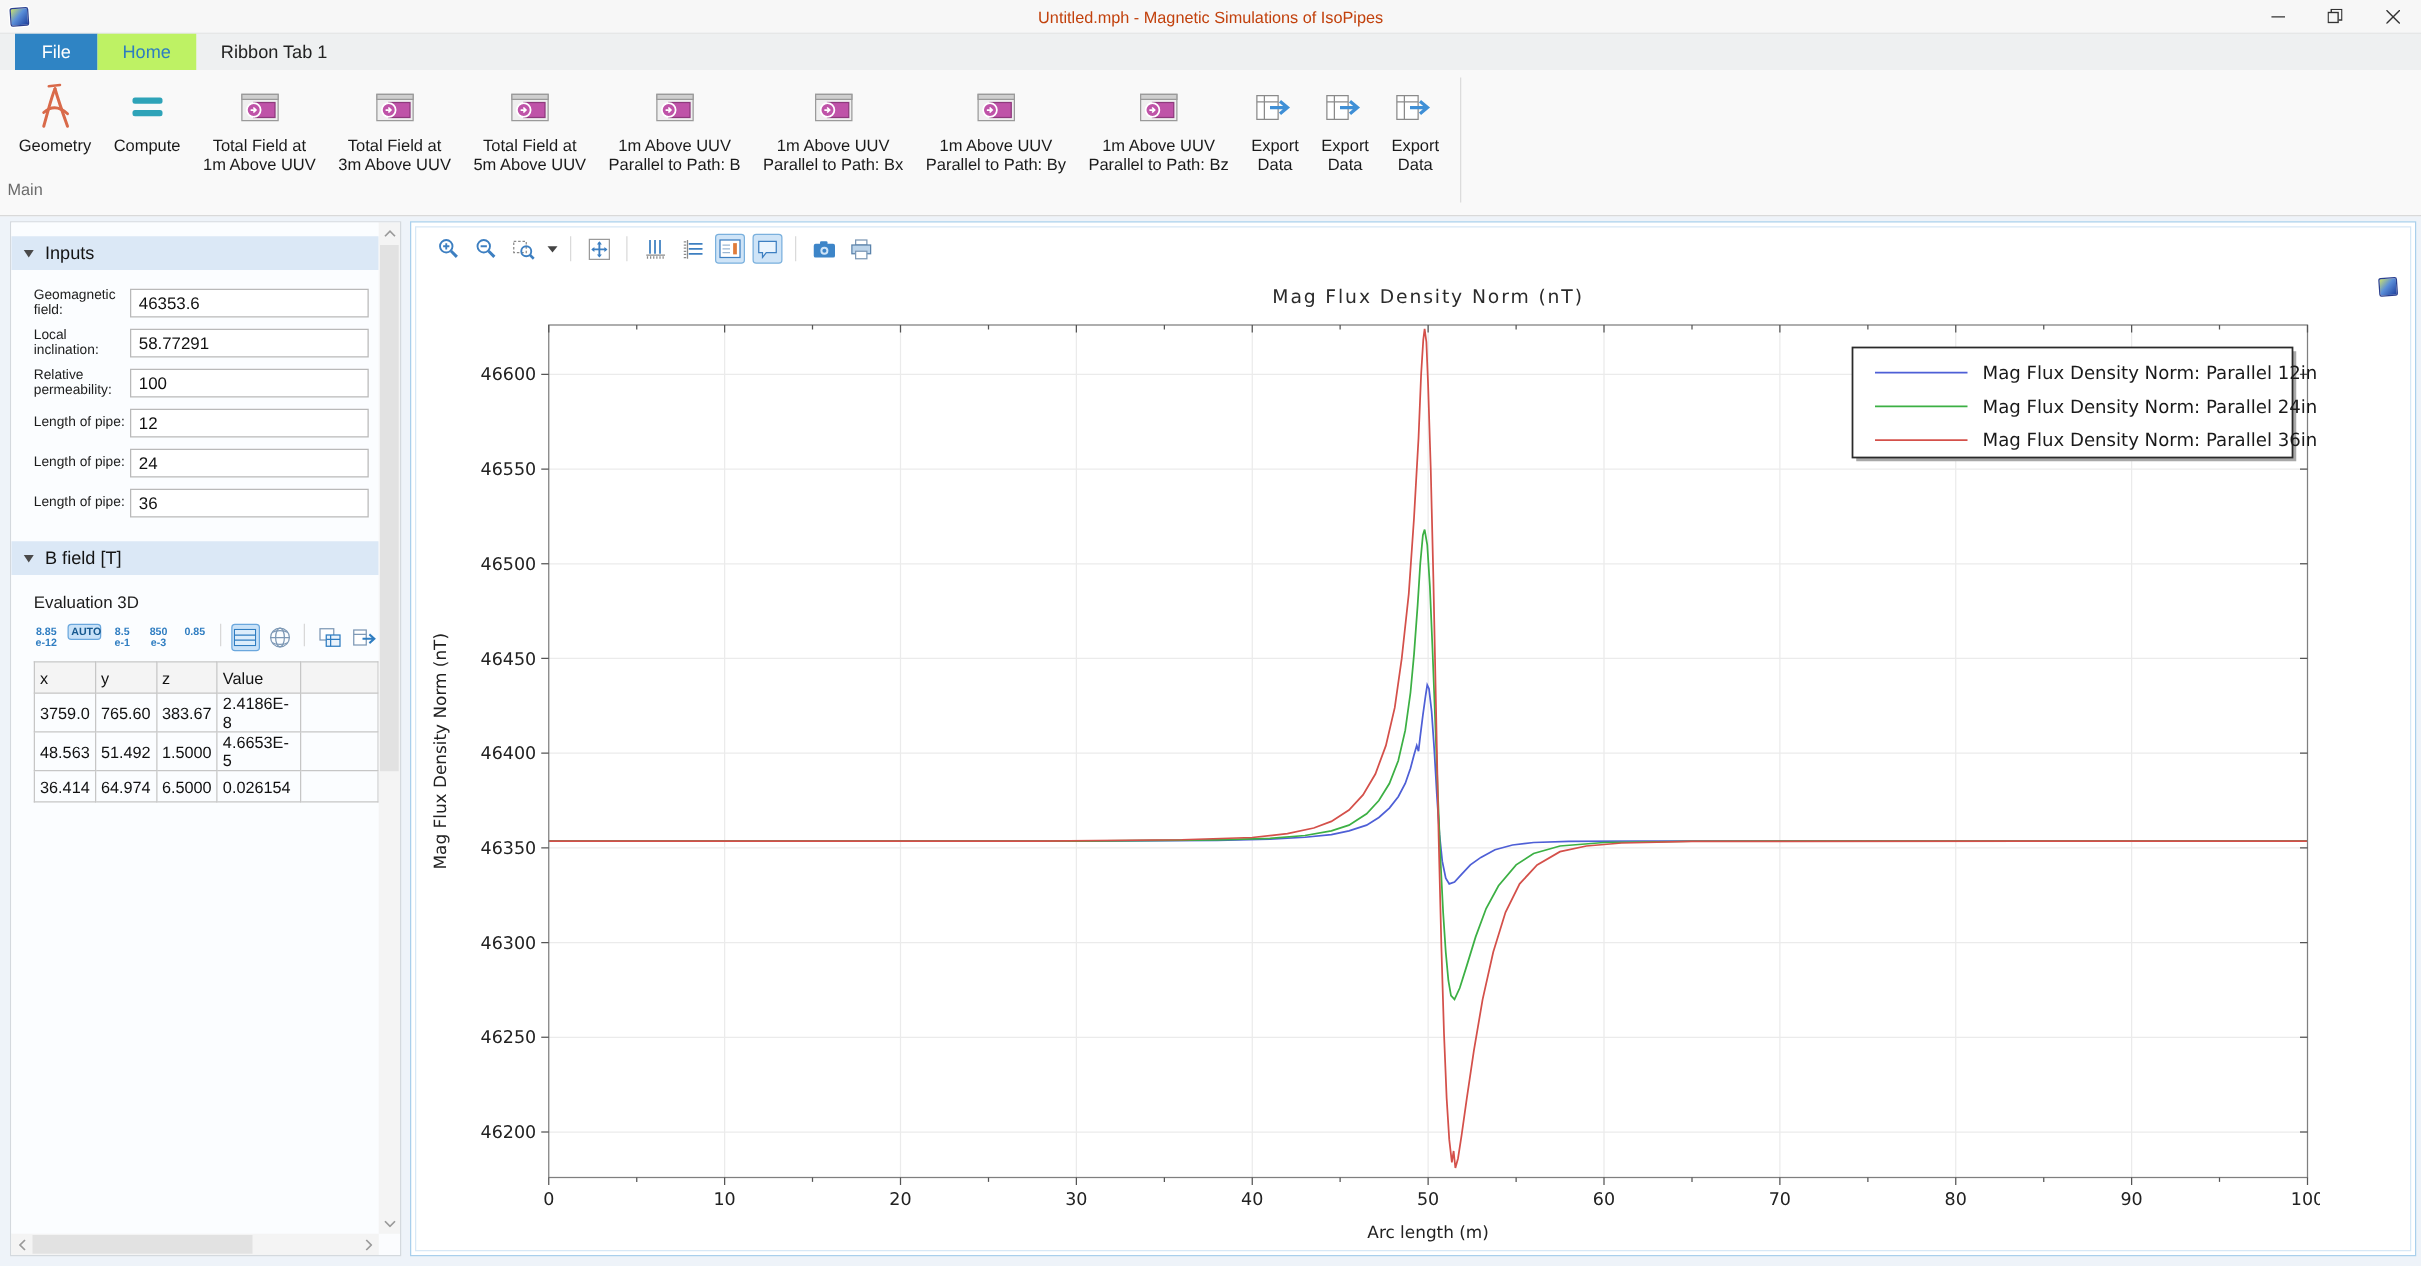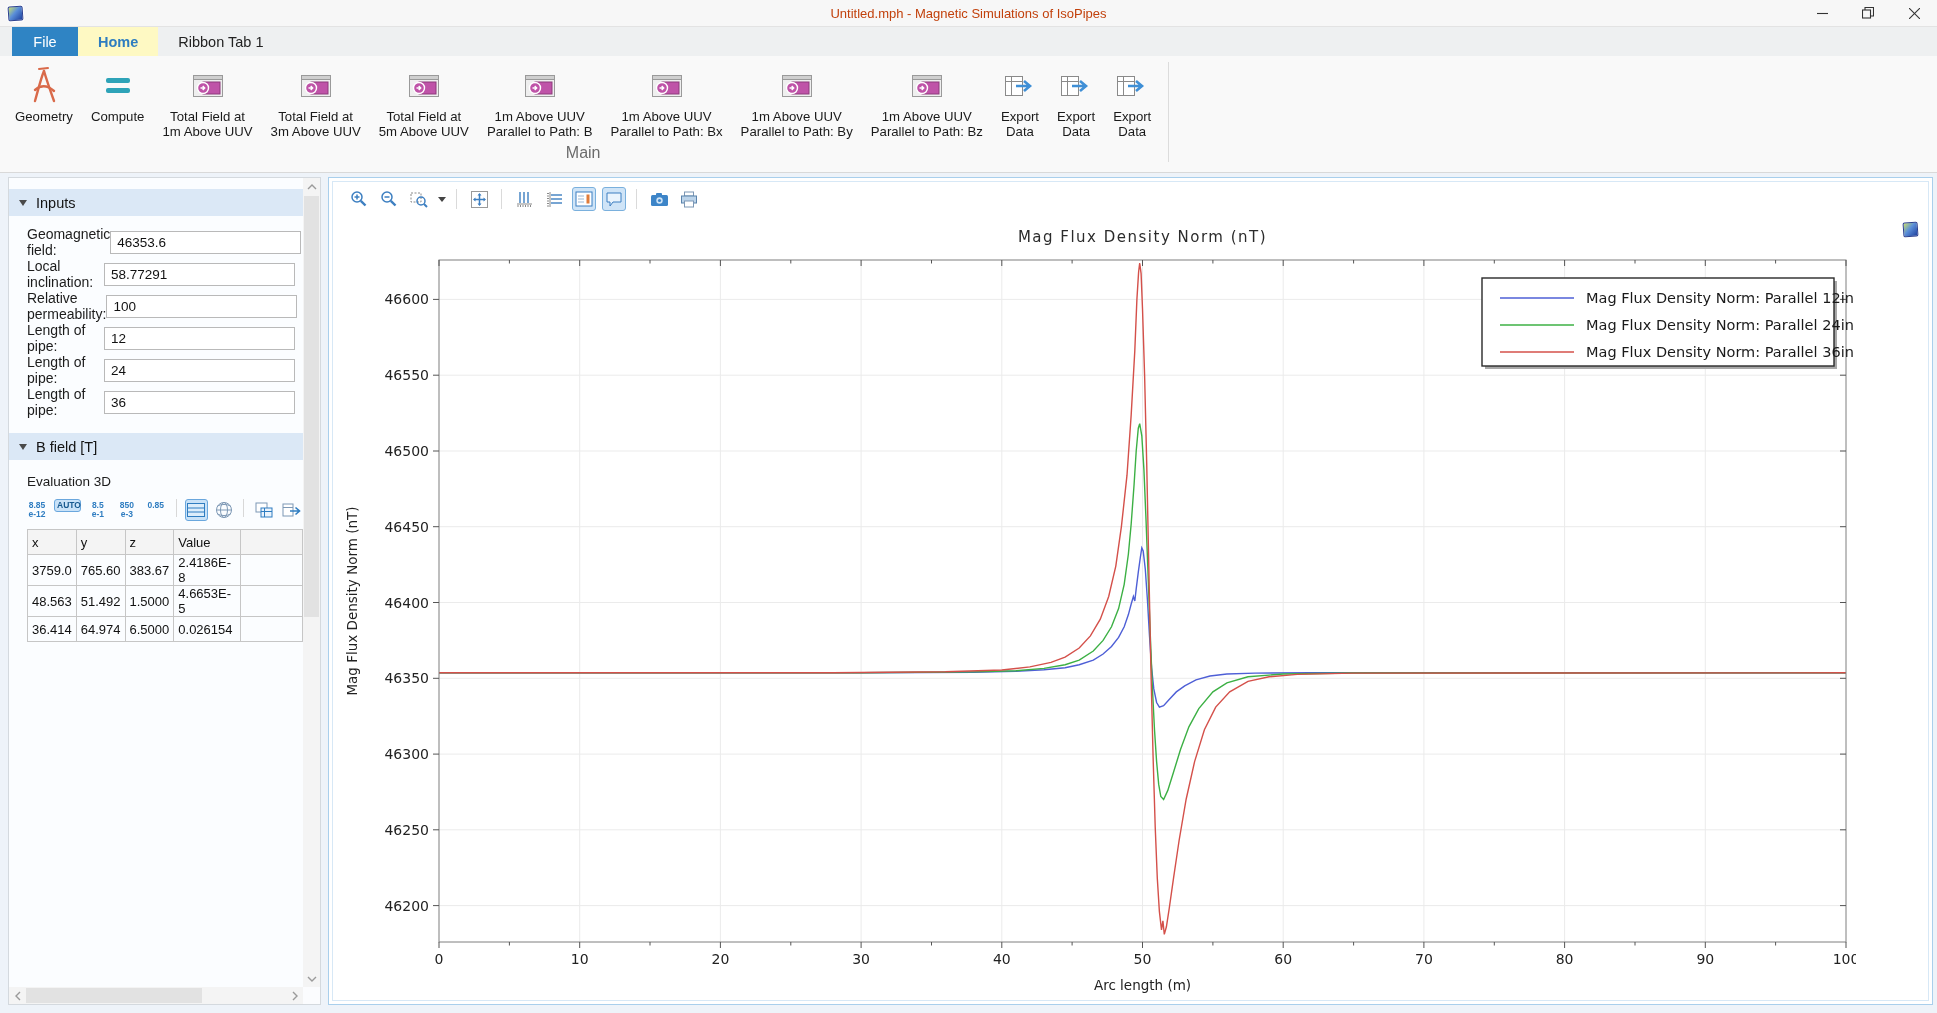--- a/index.html
+++ b/index.html
@@ -14,44 +14,44 @@
     box-shadow:0 0 0 1px #ffffff; }
   .title-text { position:absolute; left:0; right:0; text-align:center; font-size:13px; color:#c2410c; }
   .win-controls { margin-left:auto; display:flex; height:100%; }
   .win-btn { width:46px; height:100%; display:flex; align-items:center; justify-content:center; }
   .win-btn svg { stroke:#333; stroke-width:1.1; fill:none; }
 
   
   .tabs-row { height:30px; background:#eef0f1; display:flex; align-items:stretch; border-top:1px solid #e3e3e3; }
   .tab { padding:0 20px; display:flex; align-items:center; font-size:14.5px; color:#222; }
   .tab-file { background:#2f84c4; color:#fff; margin-left:12px; min-width:66px; justify-content:center; }
-  .tab-home { background:#fef9c3; color:#2e7dc0;font-weight:bold; }
+  .tab-home { background:#bef264; color:#2e7dc0; }
   .ribbon { height:117px; background:#f9f9f9; border-bottom:1px solid #d9d9d9; display:flex; }
   .ribbon-group { display:flex; flex-direction:column; padding-left:6px; }
   .group-buttons { display:flex; align-items:flex-start; padding-top:5px; }
   .rb-btn { display:flex; flex-direction:column; align-items:center; padding:2px 9px; }
   .rb-icon { height:46px; display:flex; align-items:center; justify-content:center; }
   .rb-label { font-size:13.2px; line-height:1.15; color:#1a1a1a; text-align:center; white-space:pre-line; }
-  .group-label { text-align:center; font-size:16px; color:#6b6b6b; padding:3px 0 4px; }
+  .group-label { text-align:left; font-size:13px; color:#6b6b6b; padding:3px 0 4px; }
   .ribbon-sep { width:1px; background:#dcdcdc; margin:6px 4px 10px 8px; }
 
   
   .main { display:flex; gap:7px; padding:4px 4px 8px 8px; height:840px; }
 
   
   .left-panel { width:313px; background:#fbfcfe; border:1px solid #d4d9de; position:relative; }
   .panel-content { position:absolute; left:0; top:0; right:17px; bottom:17px; overflow:hidden; background:#fbfdff; }
   .section-header { height:27px; background:#dbe8f6; display:flex; align-items:center;
     font-size:14.5px; color:#141414; padding-left:10px; gap:9px; margin-top:11px; }
   .section-header:first-child { margin-top:11px; }
   .tri { width:0; height:0; border-left:4.5px solid transparent; border-right:4.5px solid transparent;
     border-top:6px solid #4a4a4a; }
   .form-rows { padding:10px 8px 4px 18px; }
   .form-row { display:flex; align-items:center; height:32px; }
-  .form-row label { width:152px; font-size:14px; color:#1c1c1c; }
+  .form-row label { width:152px; font-size:11px; color:#1c1c1c; }
   .form-row input { flex:1; height:23px; border:1px solid #b9b9b9; font-size:13.5px;
     padding:0 6px; color:#111; background:#fff; font-family:"Liberation Sans",sans-serif; }
   .subtitle { font-size:13.5px; color:#1c1c1c; padding:14px 0 4px 18px; }
   .mini-toolbar { display:flex; align-items:flex-start; gap:5px; padding:6px 0 8px 16px; }
   .fmt-btn { min-width:24px; padding:1px 2px; text-align:center; font-size:8.5px; line-height:1.05;
     color:#2f7dc1; white-space:pre-line; font-weight:bold; border:1px solid transparent; border-radius:3px; }
   .fmt-btn.active { background:#c9e2f8; border-color:#6aa7dd; color:#17598f; }
   .mini-sep { width:1px; height:18px; background:#d8d8d8; margin:0 3px; }
   .icon-btn { width:26px; height:22px; display:flex; align-items:center; justify-content:center;
     border:1px solid transparent; border-radius:3px; }

